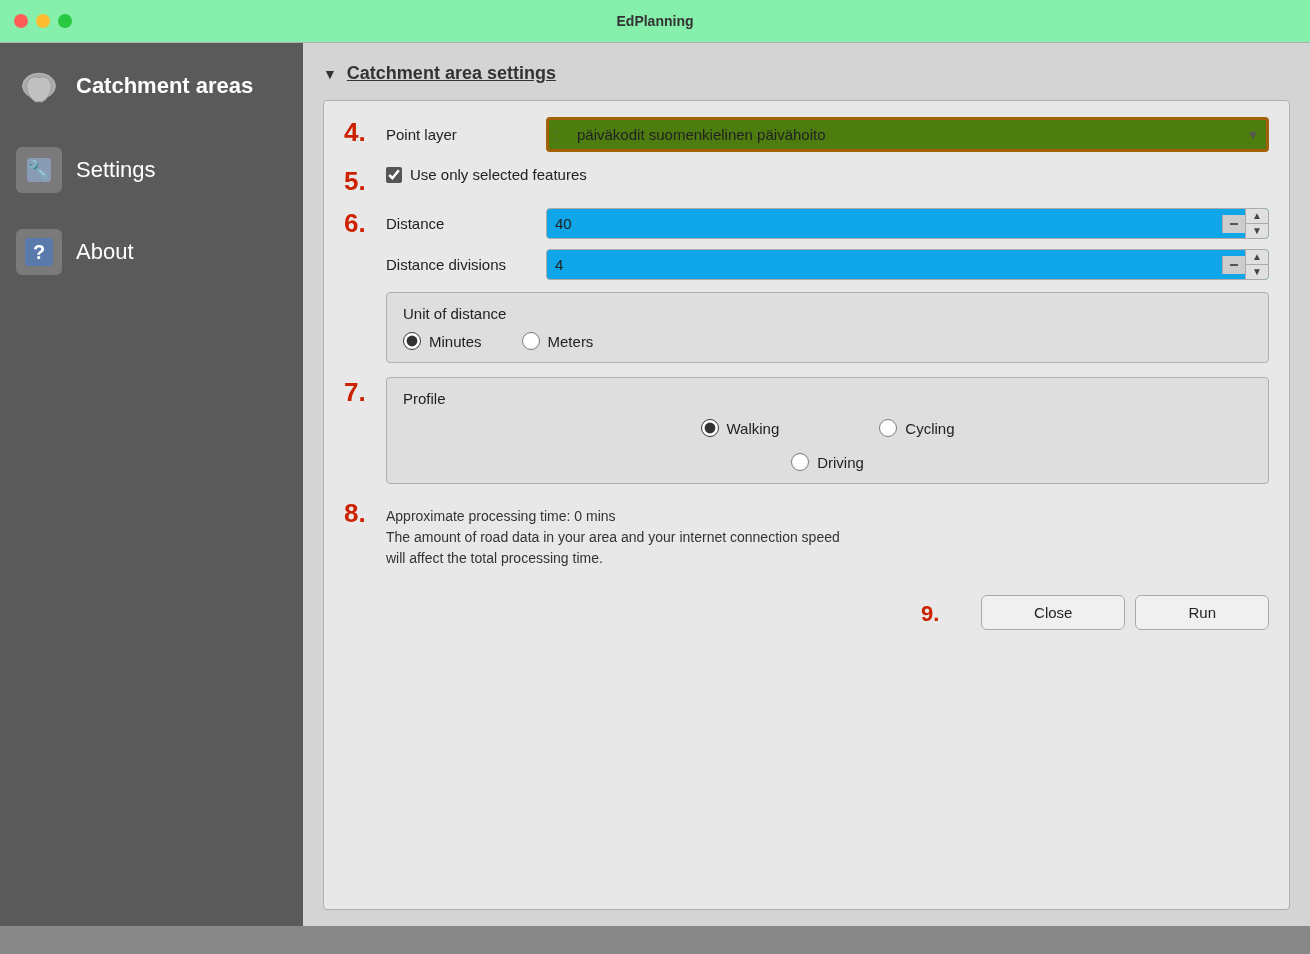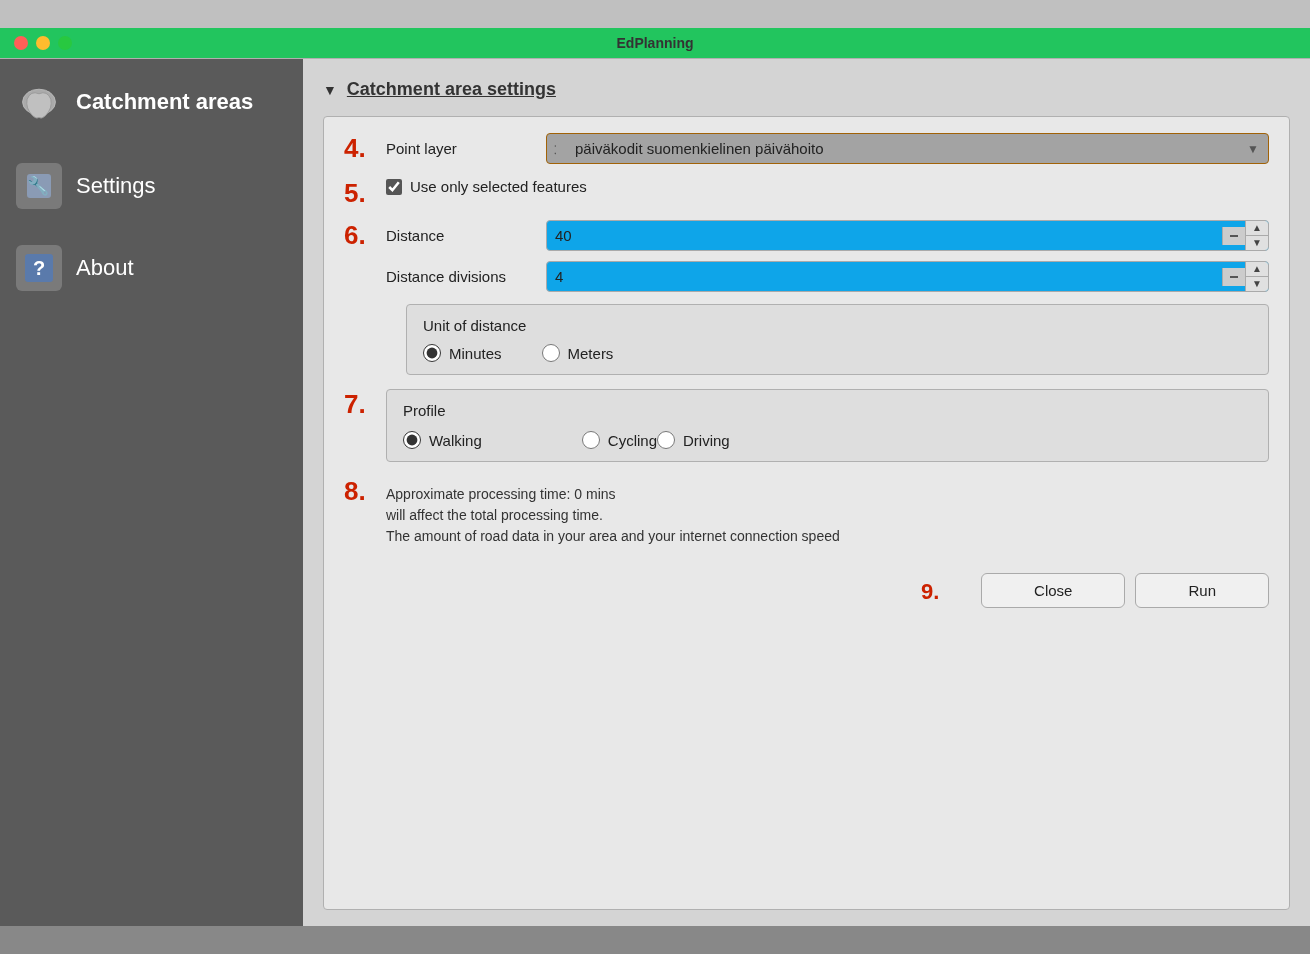--- a/index.html
+++ b/index.html
@@ -8,29 +8,28 @@
       background: #c0c0c0;
       width: 1310px;
       height: 954px;
       overflow: hidden;
       display: flex;
       flex-direction: column;
     }
 
     
     .title-bar {
-      background: #22c55e;
-      height: 31px;
+      background: #86efac;
+      height: 43px;
       display: flex;
       align-items: center;
       justify-content: center;
       position: relative;
       border-bottom: 1px solid #b0b0b0;
       flex-shrink: 0;
-      margin-top: 28px;
     }
     .title-bar-buttons {
       position: absolute;
       left: 14px;
       display: flex;
       gap: 8px;
       align-items: center;
     }
     .tb-btn {
       width: 14px;
@@ -163,22 +162,22 @@
 
     
     .dropdown-wrapper {
       flex: 1;
       position: relative;
     }
     .dropdown {
       width: 100%;
       padding: 6px 32px 6px 28px;
       font-size: 15px;
-      background: #a3a3a3;
-      border: 1px solid #a16207;
+      background: #4d7c0f;
+      border: 3px solid #a16207;
       border-radius: 4px;
       appearance: none;
       cursor: pointer;
       color: #222;
     }
     .dropdown-dots {
       position: absolute;
       left: 8px;
       top: 50%;
       transform: translateY(-50%);
@@ -493,21 +492,21 @@
                     <rect x="1" y="4" width="8" height="2" fill="#555"></rect>
                   </svg>
               </div>
               <div class="number-spinners">
                 <button class="spinner-btn">▲</button>
                 <button class="spinner-btn">▼</button>
               </div>
             </div>
           </div>
 
-          <div style="margin-top:12px;margin-left:20px;">
+          <div style="margin-top:12px;">
             <div class="radio-group-box">
               <div class="radio-group-label">Unit of distance</div>
               <div class="radio-row">
                 <label class="radio-option">
                   <input type="radio" class="radio-input" name="unit" checked="" style="">
                   <span class="radio-label">Minutes</span>
                 </label>
                 <label class="radio-option">
                   <input type="radio" class="radio-input" name="unit" style="">
                   <span class="radio-label">Meters</span>
@@ -517,21 +516,21 @@
           </div>
 
         </div>
       </div>
 
       <div class="outer-step">
         <span class="step-num">7.</span>
         <div class="step-content">
           <div class="radio-group-box">
             <div class="profile-label">Profile</div>
-            <div style="display:flex; flex-direction:row; gap:0;">
+            <div style="display:flex; flex-direction:column; gap:16px;align-items:center;">
               <div class="radio-row">
                 <label class="radio-option">
                   <input type="radio" class="radio-input" name="profile" checked="" style="">
                   <span class="radio-label">Walking</span>
                 </label>
                 <label class="radio-option" style="margin-left:60px;">
                   <input type="radio" class="radio-input" name="profile" style="">
                   <span class="radio-label">Cycling</span>
                 </label>
               </div>
@@ -543,22 +542,22 @@
               </div>
             </div>
           </div>
         </div>
       </div>
 
       <div class="outer-step">
         <span class="step-num">8.</span>
         <div class="step-content processing-time">
           <div class="processing-text">Approximate processing time: 0 mins</div>
+          <div class="processing-text">The amount of road data in your area and your internet connection speed</div>
           <div class="processing-text">will affect the total processing time.</div>
-          <div class="processing-text">The amount of road data in your area and your internet connection speed</div>
         </div>
       </div>
 
       <div class="bottom-buttons">
         <span class="step-num" style="color:#cc2200; font-size:22px; margin-right:8px; align-self:center;">9.</span>
         <button class="btn">Close</button>
         <button class="btn btn-run">Run</button>
       </div>
 
     </div>

